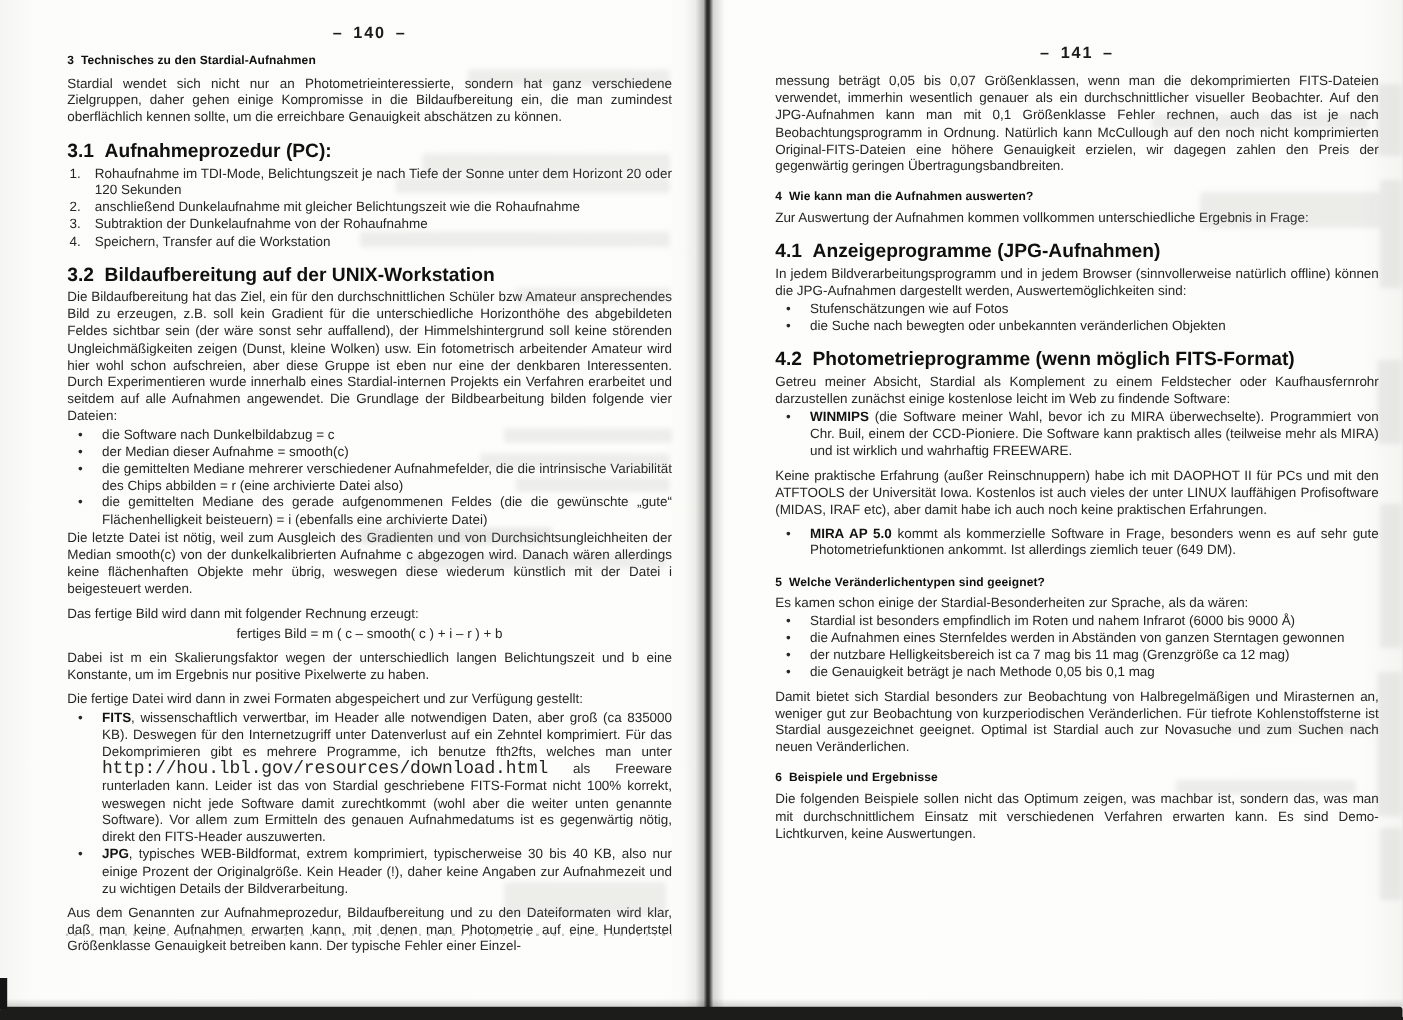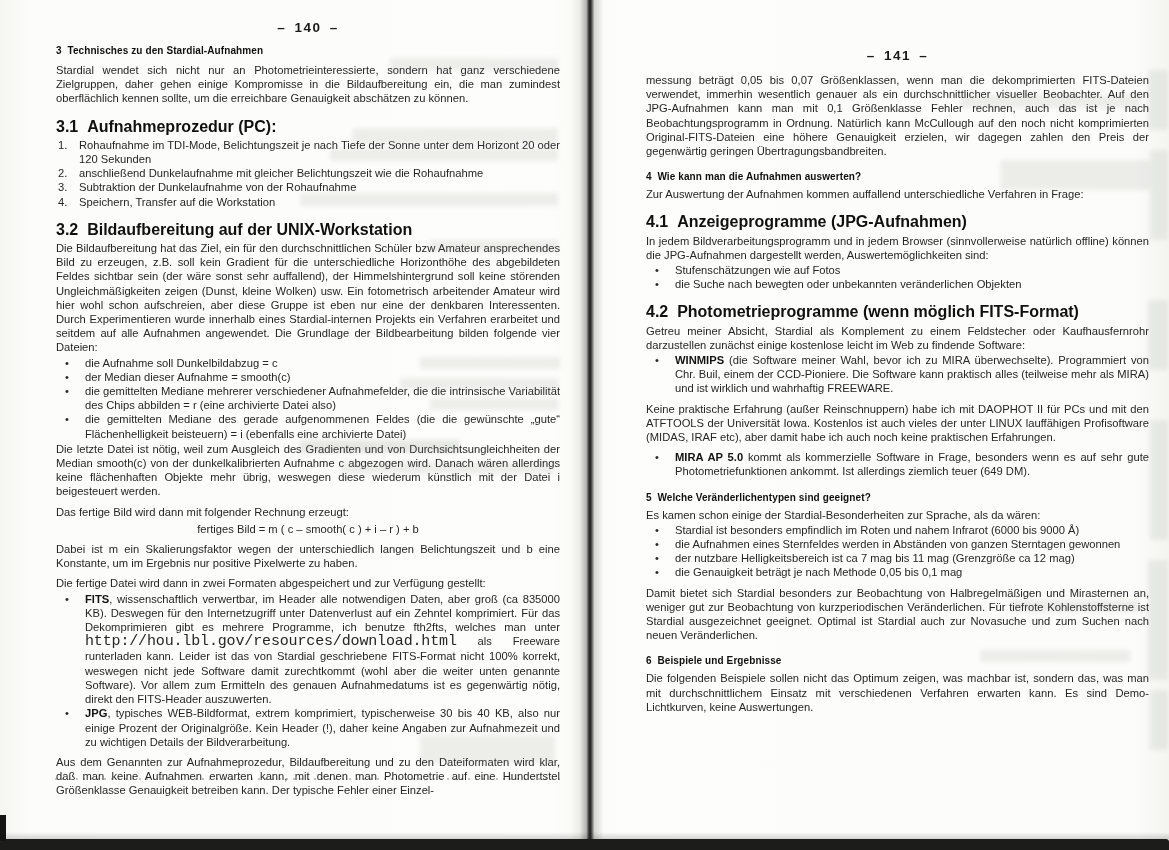--- a/index.html
+++ b/index.html
@@ -4,21 +4,21 @@
 <style>
   html,body { margin:0; padding:0; background:#dedede; }
   .scan {
     position:relative; width:1169px; height:850px; overflow:hidden;
     background:linear-gradient(90deg,#f5f5f2 0%, #fcfcfa 2.5%, #fdfdfb 47%, #fafaf7 49%, #fdfdfb 53%, #fcfcfa 97%, #f4f4f1 100%);
     font-family:"Liberation Sans", sans-serif;
     color:#262626;
   }
   .page { position:absolute; }
   .page-left  { left:56px;  top:20px; width:504px; }
-  .page-right { left:646px; top:48px; width:503px; }
+  .page-right { left:646px; top:36px; width:503px; }
   .page-number { text-align:center; font-weight:bold; font-size:13.5px; color:#1b1b1b; margin-bottom:10px; letter-spacing:1.5px; }
   .page-body { font-size:11.2px; line-height:14.2px; text-align:justify; hyphens:auto; -webkit-hyphens:auto; }
   .page-body .h1 { font-size:10px; font-weight:bold; color:#101010; margin:13px 0 4px; text-align:left; line-height:1.2; letter-spacing:.1px; }
   .page-body .h2 { font-size:16px; font-weight:bold; color:#101010; margin:11px 0 2px; text-align:left; line-height:1.2; }
   .page-body > .h1:first-child { margin-top:4px; }
   .page-body p { margin:6px 0 0; }
   .page-body p.flush { margin-top:1px; }
   .page-body .formula { text-align:center; margin:3px 0 0; }
   .page-body ol, .page-body ul { margin:1px 0 0; padding:0; list-style:none; }
   .page-body ol { counter-reset:li; }
@@ -58,21 +58,21 @@
         <div class="h2">3.1&nbsp;&nbsp;Aufnahmeprozedur (PC):</div>
         <ol>
           <li>Rohaufnahme im TDI-Mode, Belichtungszeit je nach Tiefe der Sonne unter dem Horizont 20 oder 120 Sekunden</li>
           <li>anschließend Dunkelaufnahme mit gleicher Belichtungszeit wie die Rohaufnahme</li>
           <li>Subtraktion der Dunkelaufnahme von der Rohaufnahme</li>
           <li>Speichern, Transfer auf die Workstation</li>
         </ol>
         <div class="h2">3.2&nbsp;&nbsp;Bildaufbereitung auf der UNIX-Workstation</div>
         <p class="flush">Die Bildaufbereitung hat das Ziel, ein für den durchschnittlichen Schüler bzw Amateur ansprechendes Bild zu erzeugen, z.B. soll kein Gradient für die unterschiedliche Horizonthöhe des abgebildeten Feldes sichtbar sein (der wäre sonst sehr auffallend), der Himmelshintergrund soll keine störenden Ungleichmäßigkeiten zeigen (Dunst, kleine Wolken) usw. Ein fotometrisch arbeitender Amateur wird hier wohl schon aufschreien, aber diese Gruppe ist eben nur eine der denkbaren Interessenten. Durch Experimentieren wurde innerhalb eines Stardial-internen Projekts ein Verfahren erarbeitet und seitdem auf alle Aufnahmen angewendet. Die Grundlage der Bildbearbeitung bilden folgende vier Dateien:</p>
         <ul>
-          <li>die Aufnahme soll Dunkelbildabzug = c</li>
+          <li>die Software nach Dunkelbildabzug = c</li>
           <li>der Median dieser Aufnahme = smooth(c)</li>
           <li>die gemittelten Mediane mehrerer verschiedener Aufnahmefelder, die die intrinsische Variabilität des Chips abbilden = r (eine archivierte Datei also)</li>
           <li>die gemittelten Mediane des gerade aufgenommenen Feldes (die die gewünschte „gute“ Flächenhelligkeit beisteuern) = i  (ebenfalls eine archivierte Datei)</li>
         </ul>
         <p class="flush">Die letzte Datei ist nötig, weil zum Ausgleich des Gradienten und von Durchsichtsungleichheiten der Median smooth(c) von der dunkelkalibrierten Aufnahme c abgezogen wird. Danach wären allerdings keine flächenhaften Objekte mehr übrig, weswegen diese wiederum künstlich mit der Datei i beigesteuert werden.</p>
         <p>Das fertige Bild wird dann mit folgender Rechnung erzeugt:</p>
         <div class="formula">fertiges Bild = m ( c – smooth( c ) + i – r ) + b</div>
         <p>Dabei ist m ein Skalierungsfaktor wegen der unterschiedlich langen Belichtungszeit und b eine Konstante, um im Ergebnis nur positive Pixelwerte zu haben.</p>
         <p>Die fertige Datei wird dann in zwei Formaten abgespeichert und zur Verfügung gestellt:</p>
         <ul>
@@ -81,21 +81,21 @@
         </ul>
         <p>Aus dem Genannten zur Aufnahmeprozedur, Bildaufbereitung und zu den Dateiformaten wird klar, daß man keine Aufnahmen erwarten kann, mit denen man Photometrie auf eine Hundertstel Größenklasse Genauigkeit betreiben kann. Der typische Fehler einer Einzel-</p>
       </div>
   </div>
 
   <div class="page page-right">
     <div class="page-number">– 141 –</div>
     <div class="page-body">
         <p>messung beträgt 0,05 bis 0,07 Größenklassen, wenn man die dekomprimierten FITS-Dateien verwendet, immerhin wesentlich genauer als ein durchschnittlicher visueller Beobachter. Auf den JPG-Aufnahmen kann man mit 0,1 Größenklasse Fehler rechnen, auch das ist je nach Beobachtungsprogramm in Ordnung. Natürlich kann McCullough auf den noch nicht komprimierten Original-FITS-Dateien eine höhere Genauigkeit erzielen, wir dagegen zahlen den Preis der gegenwärtig geringen Übertragungsbandbreiten.</p>
         <div class="h1">4&nbsp;&nbsp;Wie kann man die Aufnahmen auswerten?</div>
-        <p class="flush">Zur Auswertung der Aufnahmen kommen auffallend unterschiedliche Verfahren in Frage:</p>
+        <p class="flush">Zur Auswertung der Aufnahmen kommen vollkommen unterschiedliche Ergebnis in Frage:</p>
         <div class="h2">4.1&nbsp;&nbsp;Anzeigeprogramme (JPG-Aufnahmen)</div>
         <p class="flush">In jedem Bildverarbeitungsprogramm und in jedem Browser (sinnvollerweise natürlich offline) können die JPG-Aufnahmen dargestellt werden, Auswertemöglichkeiten sind:</p>
         <ul>
           <li>Stufenschätzungen wie auf Fotos</li>
           <li>die Suche nach bewegten oder unbekannten veränderlichen Objekten</li>
         </ul>
         <div class="h2">4.2&nbsp;&nbsp;Photometrieprogramme (wenn möglich FITS-Format)</div>
         <p class="flush">Getreu meiner Absicht, Stardial als Komplement zu einem Feldstecher oder Kaufhausfernrohr darzustellen zunächst einige kostenlose leicht im Web zu findende Software:</p>
         <ul>
           <li><b>WINMIPS</b> (die Software meiner Wahl, bevor ich zu MIRA überwechselte). Programmiert von Chr. Buil, einem der CCD-Pioniere. Die Software kann praktisch alles (teilweise mehr als MIRA) und ist wirklich und wahrhaftig FREEWARE.</li>

